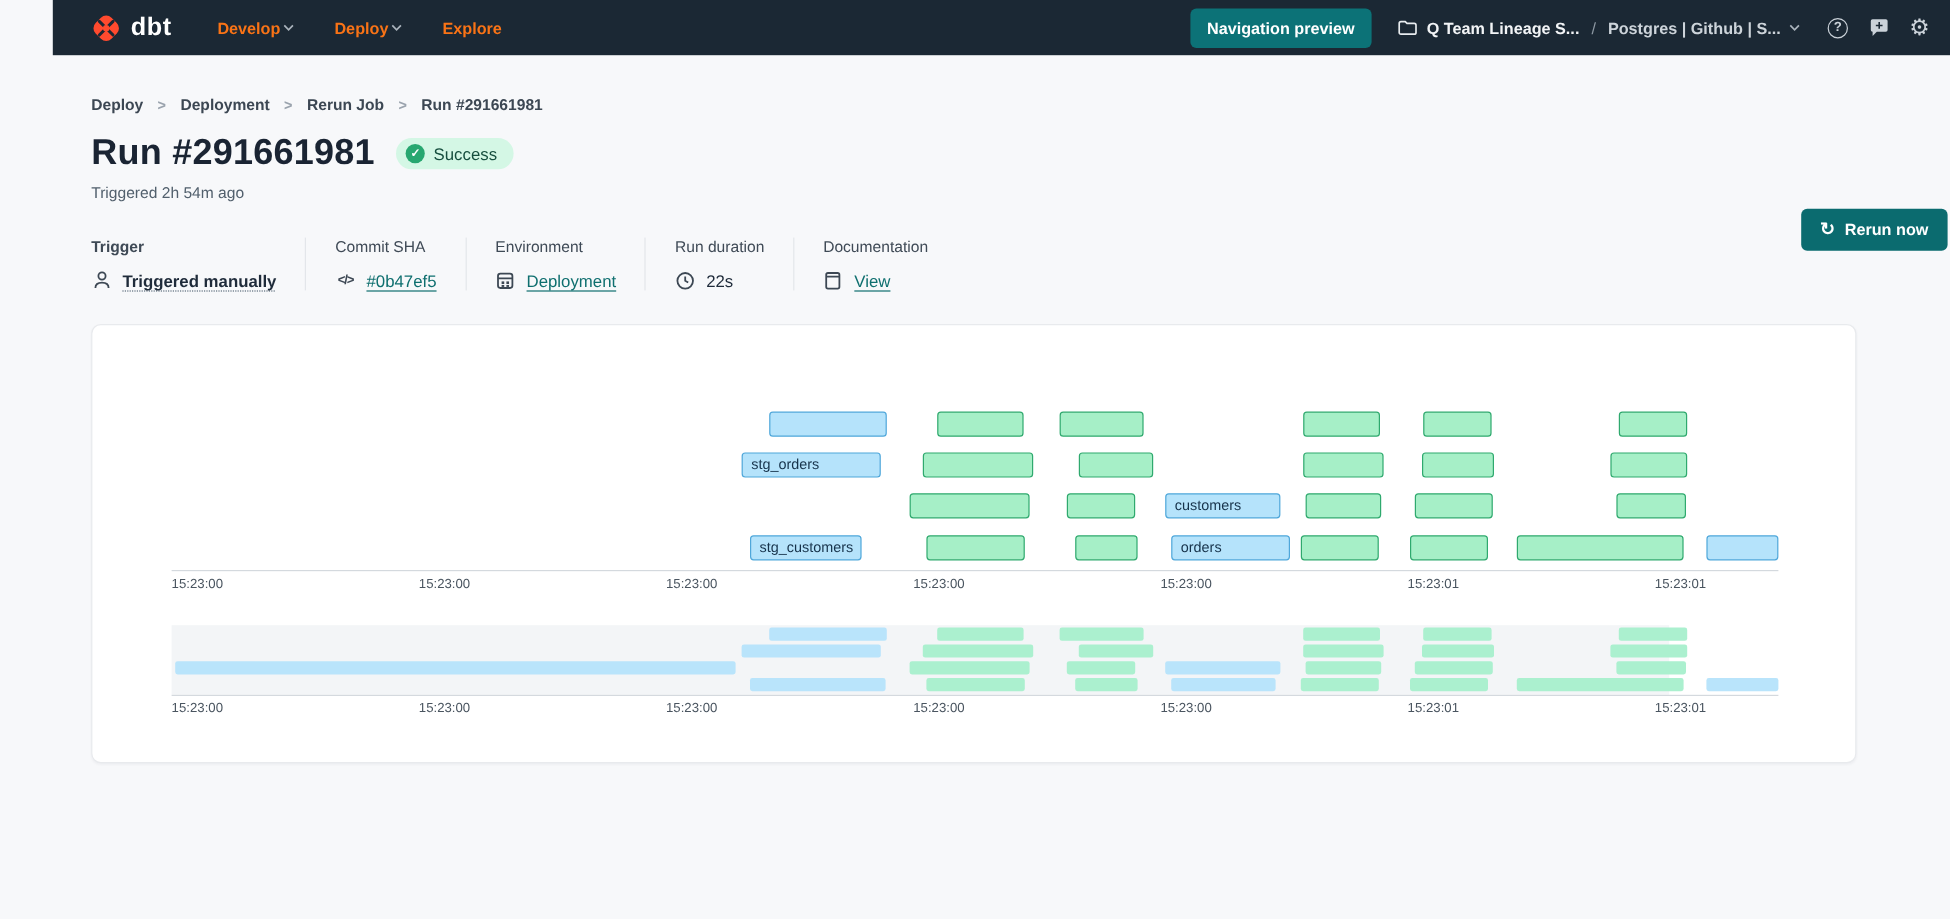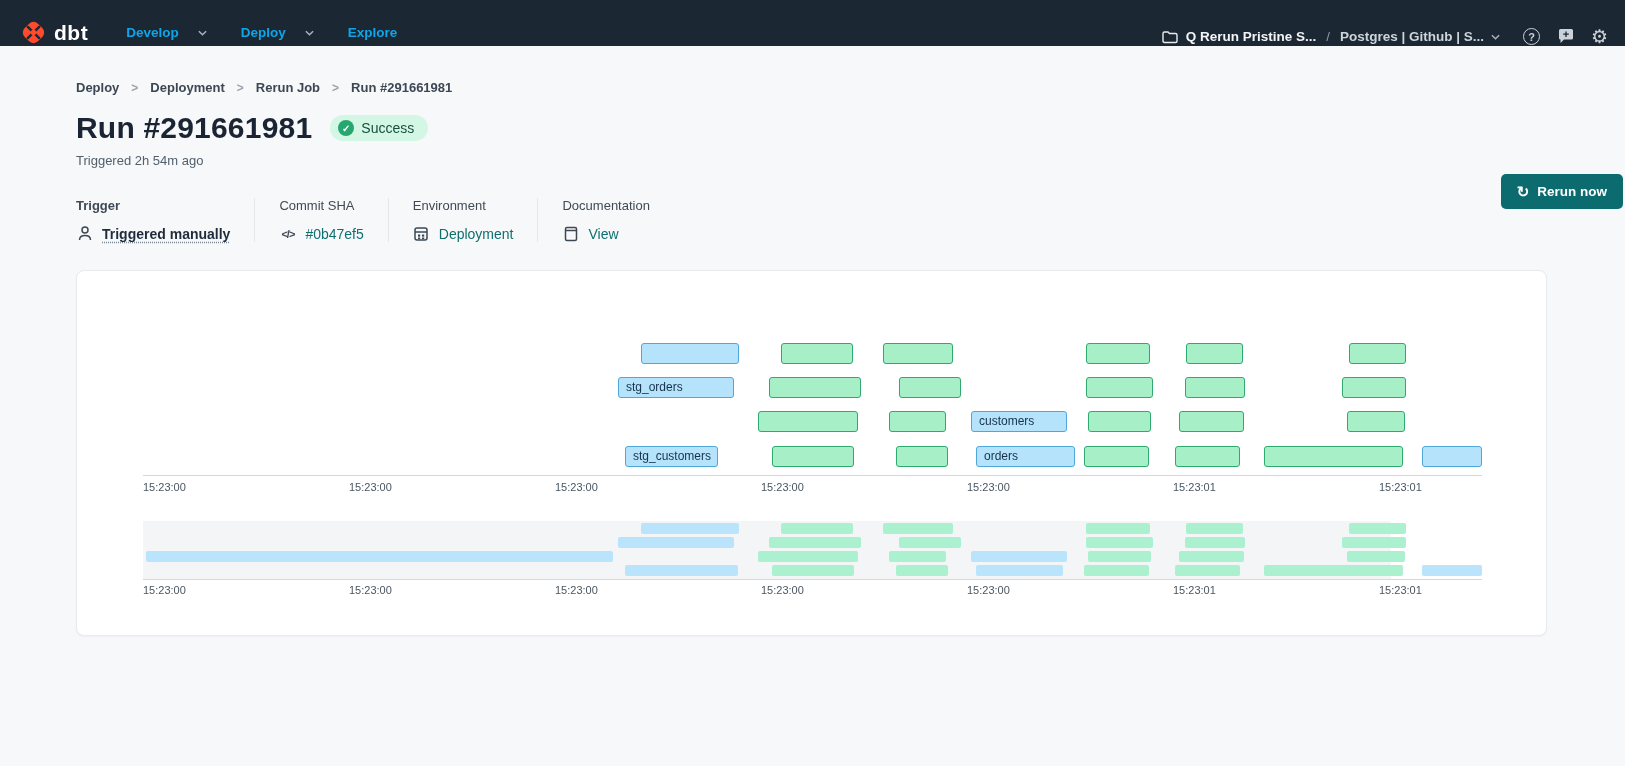--- a/index.html
+++ b/index.html
@@ -5,27 +5,27 @@
   * { margin:0; padding:0; box-sizing:border-box; }
   html,body { width:1625px; height:766px; }
   body {
     font-family:"Liberation Sans", sans-serif;
     background:#f7f8fa;
     color:#1f2b3a;
     overflow:hidden;
   }
   
   .topnav {
-    height:46px; background:#1b2834; display:flex; align-items:flex-end;
-    justify-content:space-between; padding:0 16px 0 20px;
+    height:46px; background:#1b2834; display:flex; align-items:center;
+    justify-content:space-between; padding:0 16px 0 31px;margin-left:44px;
   }
   .nav-left, .nav-right { display:flex; align-items:center; }
   .logo { display:flex; align-items:center; gap:7px; margin-right:38px; }
   .logo-text { color:#fff; font-size:21px; font-weight:bold; letter-spacing:.5px; }
-  .nav-menu { display:flex; align-items:center; gap:19px; color:#0ea5e9; font-size:13.5px;
+  .nav-menu { display:flex; align-items:center; gap:2px; color:#f97316; font-size:13.5px;
     font-weight:bold; margin-right:34px; cursor:pointer; }
   .chev { width:9px; height:6px; }
   .preview-btn {
     background:#0c7277; color:#fff; border:none; border-radius:5px;
     font-family:inherit; font-size:13.5px; font-weight:bold; padding:9px 14px; cursor:pointer;
   }
   .nav-acct { display:flex; align-items:center; gap:8px; margin-left:22px; color:#f2f4f6;
     font-size:13.5px; font-weight:bold; }
   .nav-sep { color:#8d98a3; margin:0 10px; font-size:13.5px; }
   .nav-proj { display:flex; align-items:center; gap:7px; color:#cdd4da; font-size:13.5px; font-weight:bold; }
@@ -53,21 +53,21 @@
     padding:10px 16px; display:flex; align-items:center; gap:8px; cursor:pointer; }
   .rerun-glyph { font-size:15px; line-height:14px; }
   
   .meta-row { margin-top:30px; display:flex; }
   .meta-item { padding:0 24px; border-left:1px solid #e3e6ea; }
   .meta-item:first-child { padding-left:0; border-left:none;font-weight:bold; }
   .meta-label { font-size:13px; color:#3f4a56; }
   .meta-value { margin-top:12px; display:flex; align-items:center; gap:9px;
     font-size:14px; color:#1f2b3a; }
   .meta-value .val-dotted { text-decoration:underline dotted #7a8794; text-underline-offset:3px; }
-  .meta-value .val-link { color:#0f6f6f; text-underline-offset:3px; cursor:pointer; }
+  .meta-value .val-link { color:#0f6f6f; text-decoration:underline; text-underline-offset:3px; cursor:pointer; }
   .micon { width:17px; height:17px; color:#3d4854; display:flex; align-items:center; justify-content:center; }
   .code-glyph { font-size:11px; font-weight:bold; letter-spacing:-1px; color:#3d4854; }
   
   .card { margin-top:28px; background:#fff; border:1px solid #e8eaed; border-radius:8px;
     width:1471px; padding:40px 40px 6px 40px; min-height:366px;
     box-shadow:0 1px 2px rgba(20,30,40,.04); }
   .tabs { display:flex; gap:46px; padding-left:30px; border-bottom:1px solid #e5e8eb; }
   .tab { font-size:14px; color:#4a5560; padding-bottom:14px; cursor:pointer; border-bottom:3px solid transparent; margin-bottom:-1px; }
   .tab.active { color:#0f7e7e; font-weight:bold; border-bottom-color:#0e6e72; }
   
@@ -111,25 +111,26 @@
           <svg class="chev" viewBox="0 0 10 6">
             <polyline points="1,1 5,5 9,1" fill="none" stroke="#aab3bc" stroke-width="1.6"></polyline>
           </svg>
         </div>
         <div class="nav-menu">
           <span>Explore</span>
         </div>
       </div>
   </div>
   <div class="nav-right">
+    <button class="preview-btn">Navigation preview</button>
     <div class="nav-acct">
       <svg width="16" height="14" viewBox="0 0 16 14">
         <path d="M1 3.5 Q1 2 2.5 2 L6 2 L7.5 3.5 L13.5 3.5 Q15 3.5 15 5 L15 11 Q15 12.5 13.5 12.5 L2.5 12.5 Q1 12.5 1 11 Z" fill="none" stroke="#e8ecef" stroke-width="1.4"></path>
       </svg>
-      <span>Q Rerun Pristine S...</span>
+      <span>Q Team Lineage S...</span>
     </div>
     <span class="nav-sep">/</span>
     <div class="nav-proj">
       <span>Postgres | Github | S...</span>
       <svg class="chev" viewBox="0 0 10 6">
         <polyline points="1,1 5,5 9,1" fill="none" stroke="#aab3bc" stroke-width="1.6"></polyline>
       </svg>
     </div>
     <div class="nav-icons">
       <div class="nav-ico">
@@ -202,20 +203,32 @@
             <svg width="16" height="16" viewBox="0 0 16 16">
               <rect x="2" y="2" width="12" height="12" rx="2" fill="none" stroke="#3d4854" stroke-width="1.5"></rect>
               <path d="M2 6 h12" stroke="#3d4854" stroke-width="1.5"></path>
               <rect x="5" y="8.5" width="2.2" height="2.2" fill="#3d4854"></rect>
               <rect x="9" y="8.5" width="2.2" height="2.2" fill="#3d4854"></rect>
               <rect x="5" y="11.5" width="2.2" height="1.6" fill="#3d4854"></rect>
               <rect x="9" y="11.5" width="2.2" height="1.6" fill="#3d4854"></rect>
             </svg>
           </span>
           <span class="val-link">Deployment</span>
+        </div>
+      </div>
+      <div class="meta-item">
+        <div class="meta-label">Run duration</div>
+        <div class="meta-value">
+          <span class="micon">
+            <svg width="16" height="16" viewBox="0 0 16 16">
+              <circle cx="8" cy="8" r="6.5" fill="none" stroke="#3d4854" stroke-width="1.5"></circle>
+              <path d="M8 4.5 V8 L10.5 9.5" fill="none" stroke="#3d4854" stroke-width="1.5"></path>
+            </svg>
+          </span>
+          <span>22s</span>
         </div>
       </div>
       <div class="meta-item">
         <div class="meta-label">Documentation</div>
         <div class="meta-value">
           <span class="micon">
             <svg width="14" height="16" viewBox="0 0 14 16">
               <rect x="1.5" y="1.5" width="11" height="13" rx="1.5" fill="none" stroke="#3d4854" stroke-width="1.5"></rect>
               <path d="M1.5 4.5 h11" stroke="#3d4854" stroke-width="1.5"></path>
             </svg>

